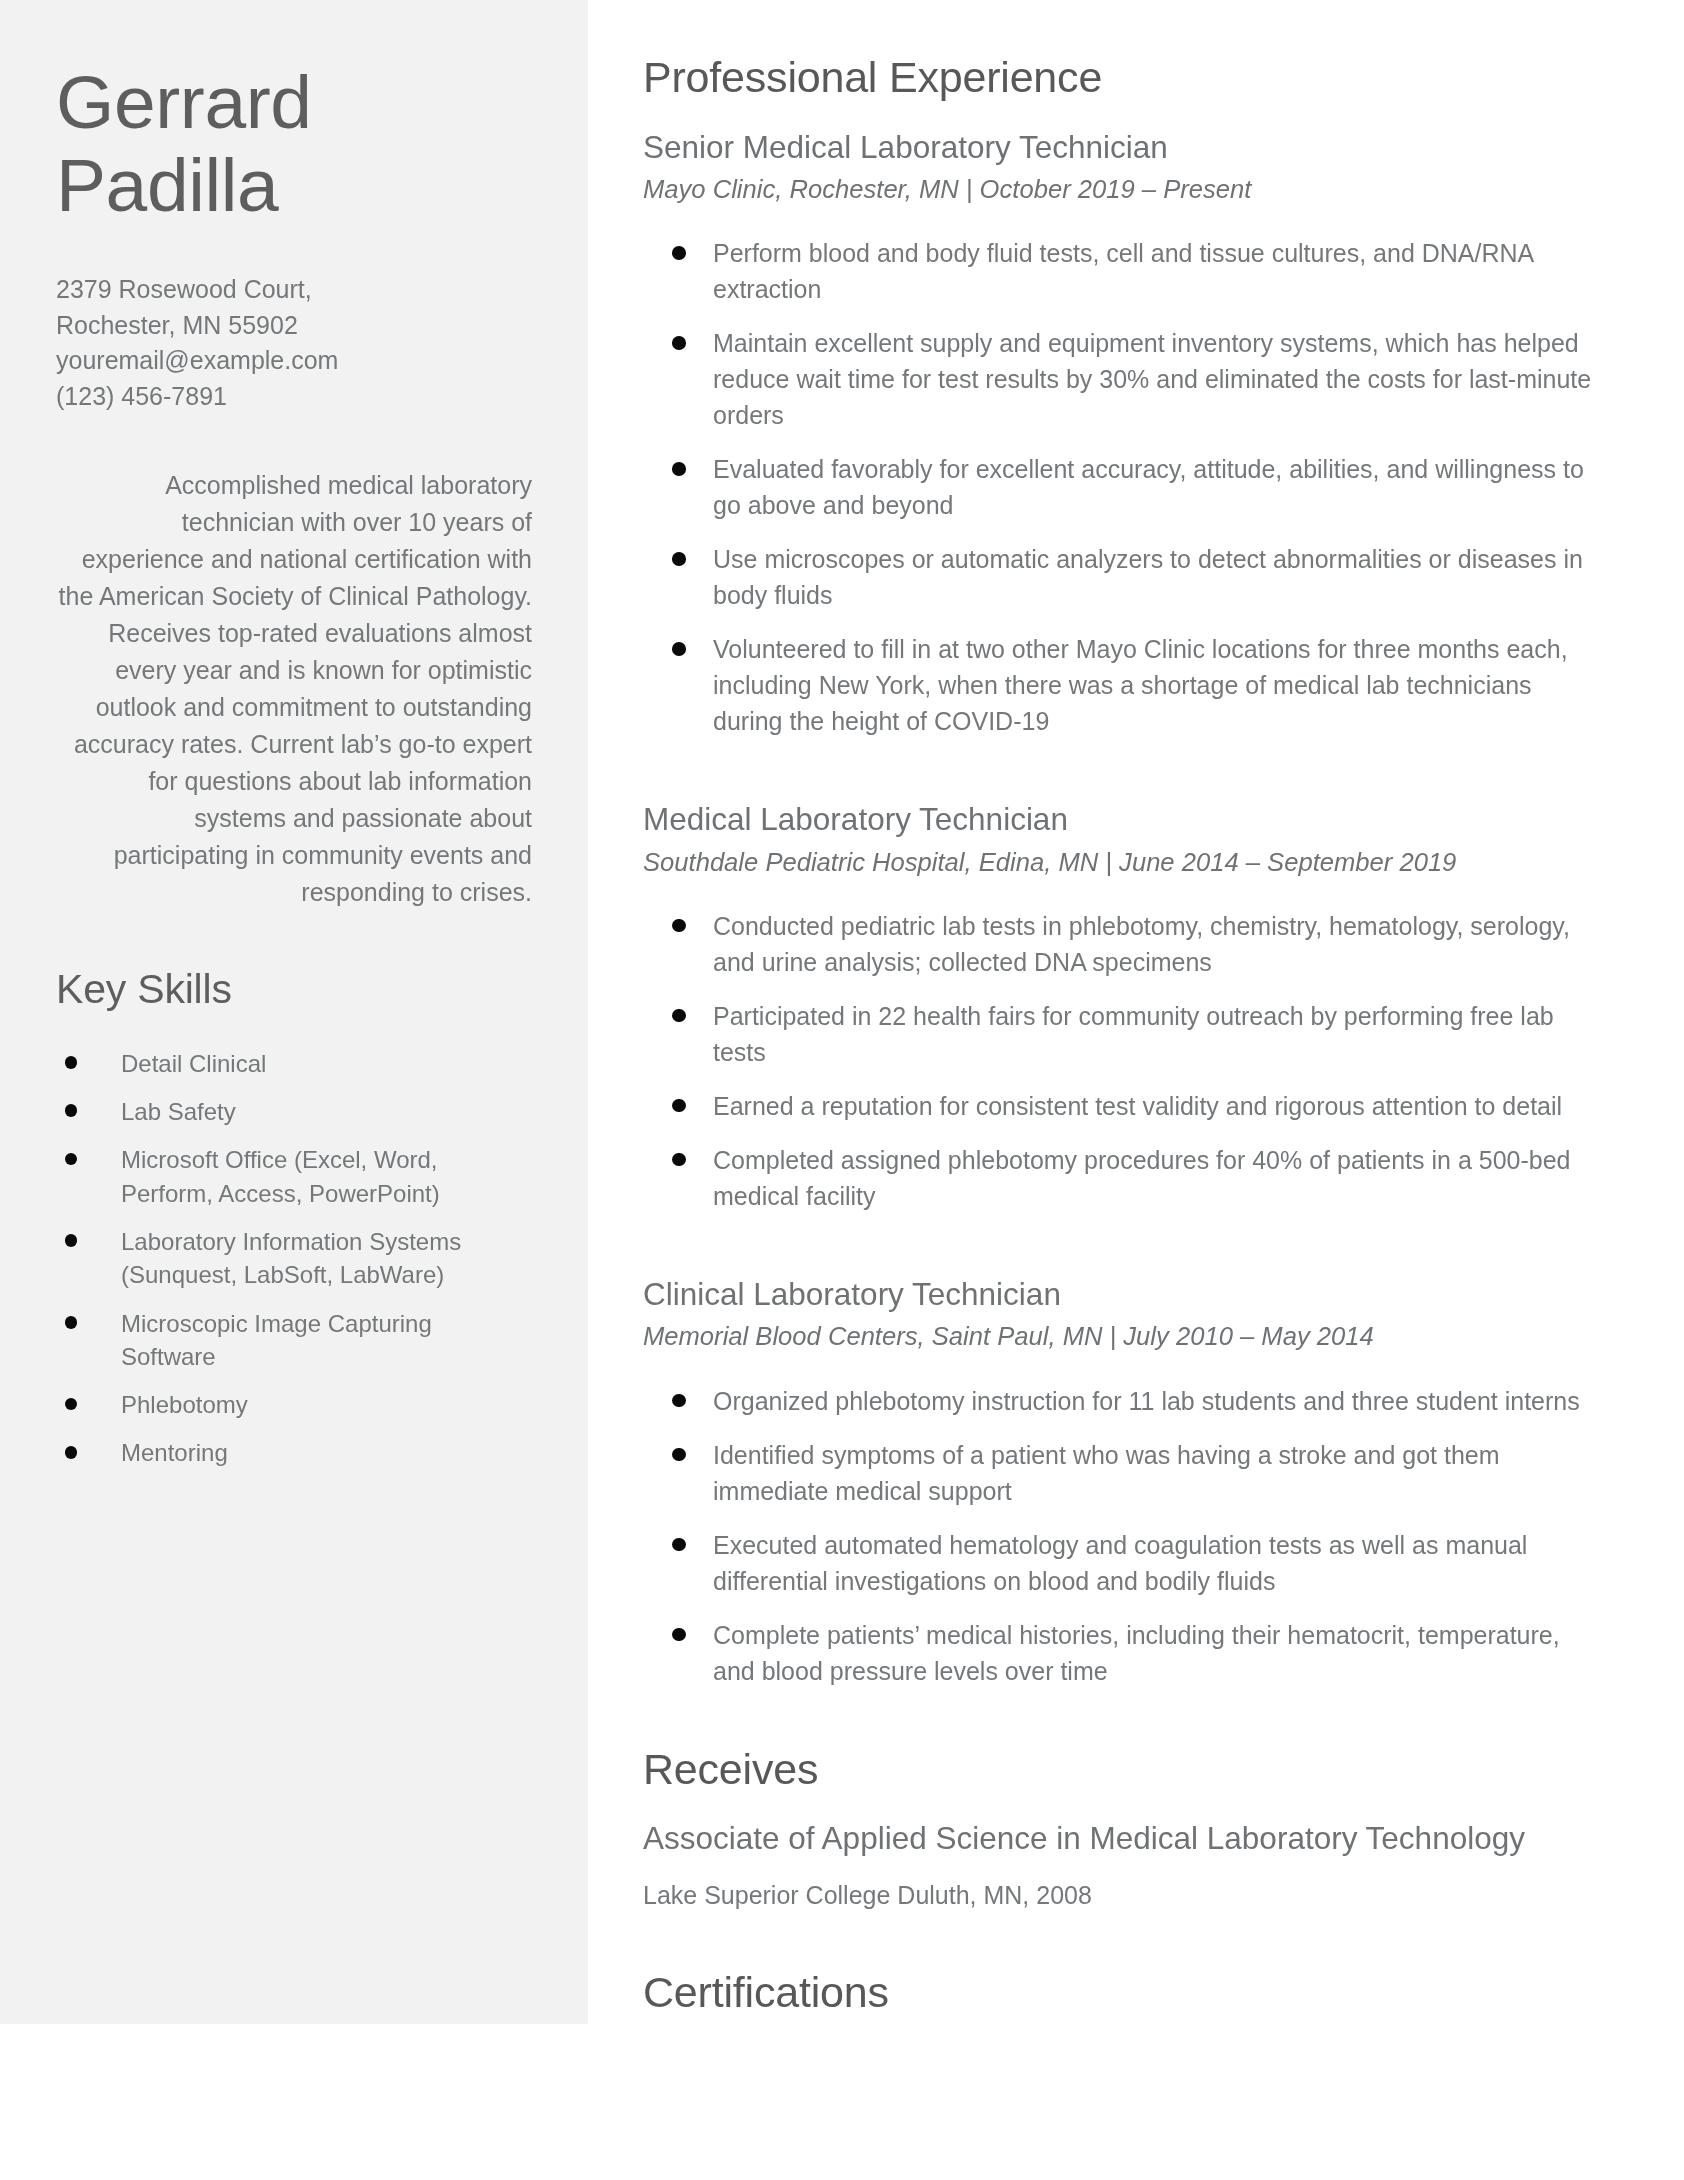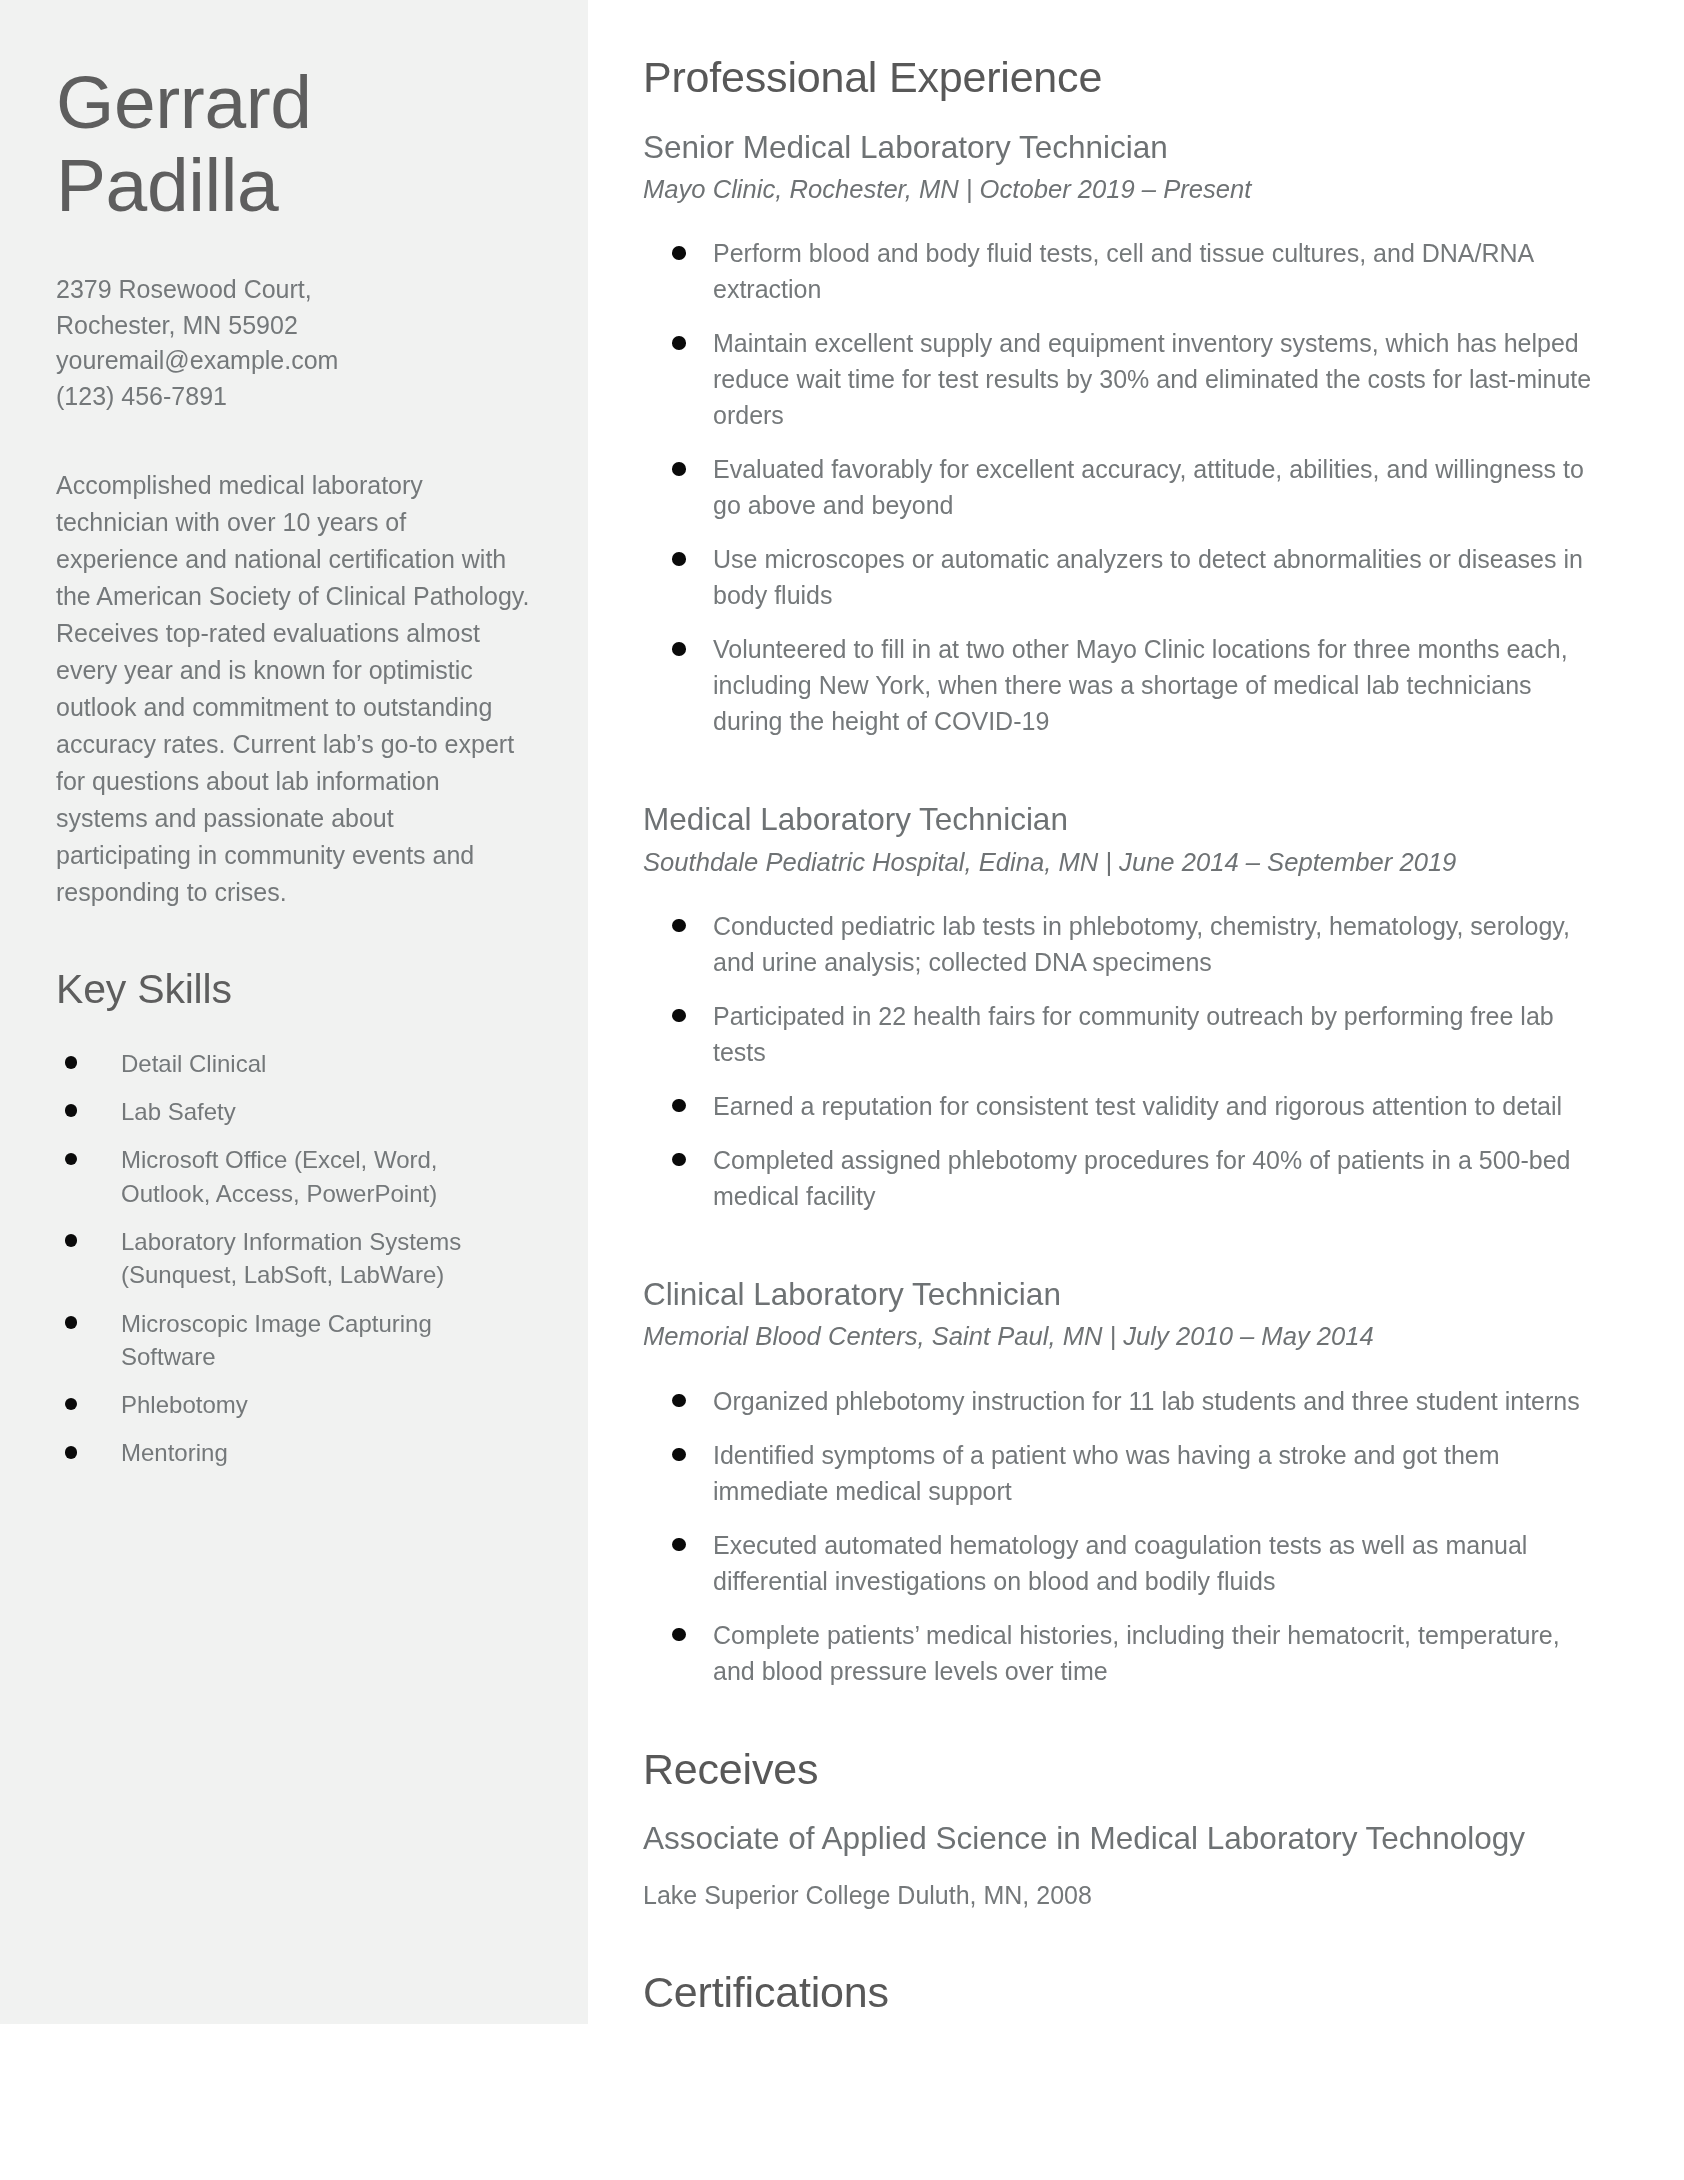--- a/index.html
+++ b/index.html
@@ -44,20 +44,21 @@
     color: #74787a;
     font-weight: 400;
   }
   .summary {
     font-size: 25px;
     line-height: 1.48;
     color: #74787a;
     font-weight: 400;
     margin-bottom: 55px;
     max-width: 477px;
+    text-align: right;
   }
   .sidebar-heading {
     font-size: 41px;
     font-weight: 300;
     color: #5e5e5e;
     letter-spacing: -0.2px;
     margin-bottom: 34px;
   }
   .skills-list {
     list-style: none;
@@ -180,21 +181,21 @@
       <li class="skill-item">
         <span class="dot"></span>
         <span>Detail Clinical</span>
       </li>
       <li class="skill-item">
         <span class="dot"></span>
         <span>Lab Safety</span>
       </li>
       <li class="skill-item">
         <span class="dot"></span>
-        <span>Microsoft Office (Excel, Word, Outlook, Access, PowerPoint)</span>
+        <span>Microsoft Office (Excel, Word, Perform, Access, PowerPoint)</span>
       </li>
       <li class="skill-item">
         <span class="dot"></span>
         <span>Laboratory Information Systems (Sunquest, LabSoft, LabWare)</span>
       </li>
       <li class="skill-item">
         <span class="dot"></span>
         <span>Microscopic Image Capturing Software</span>
       </li>
       <li class="skill-item">

